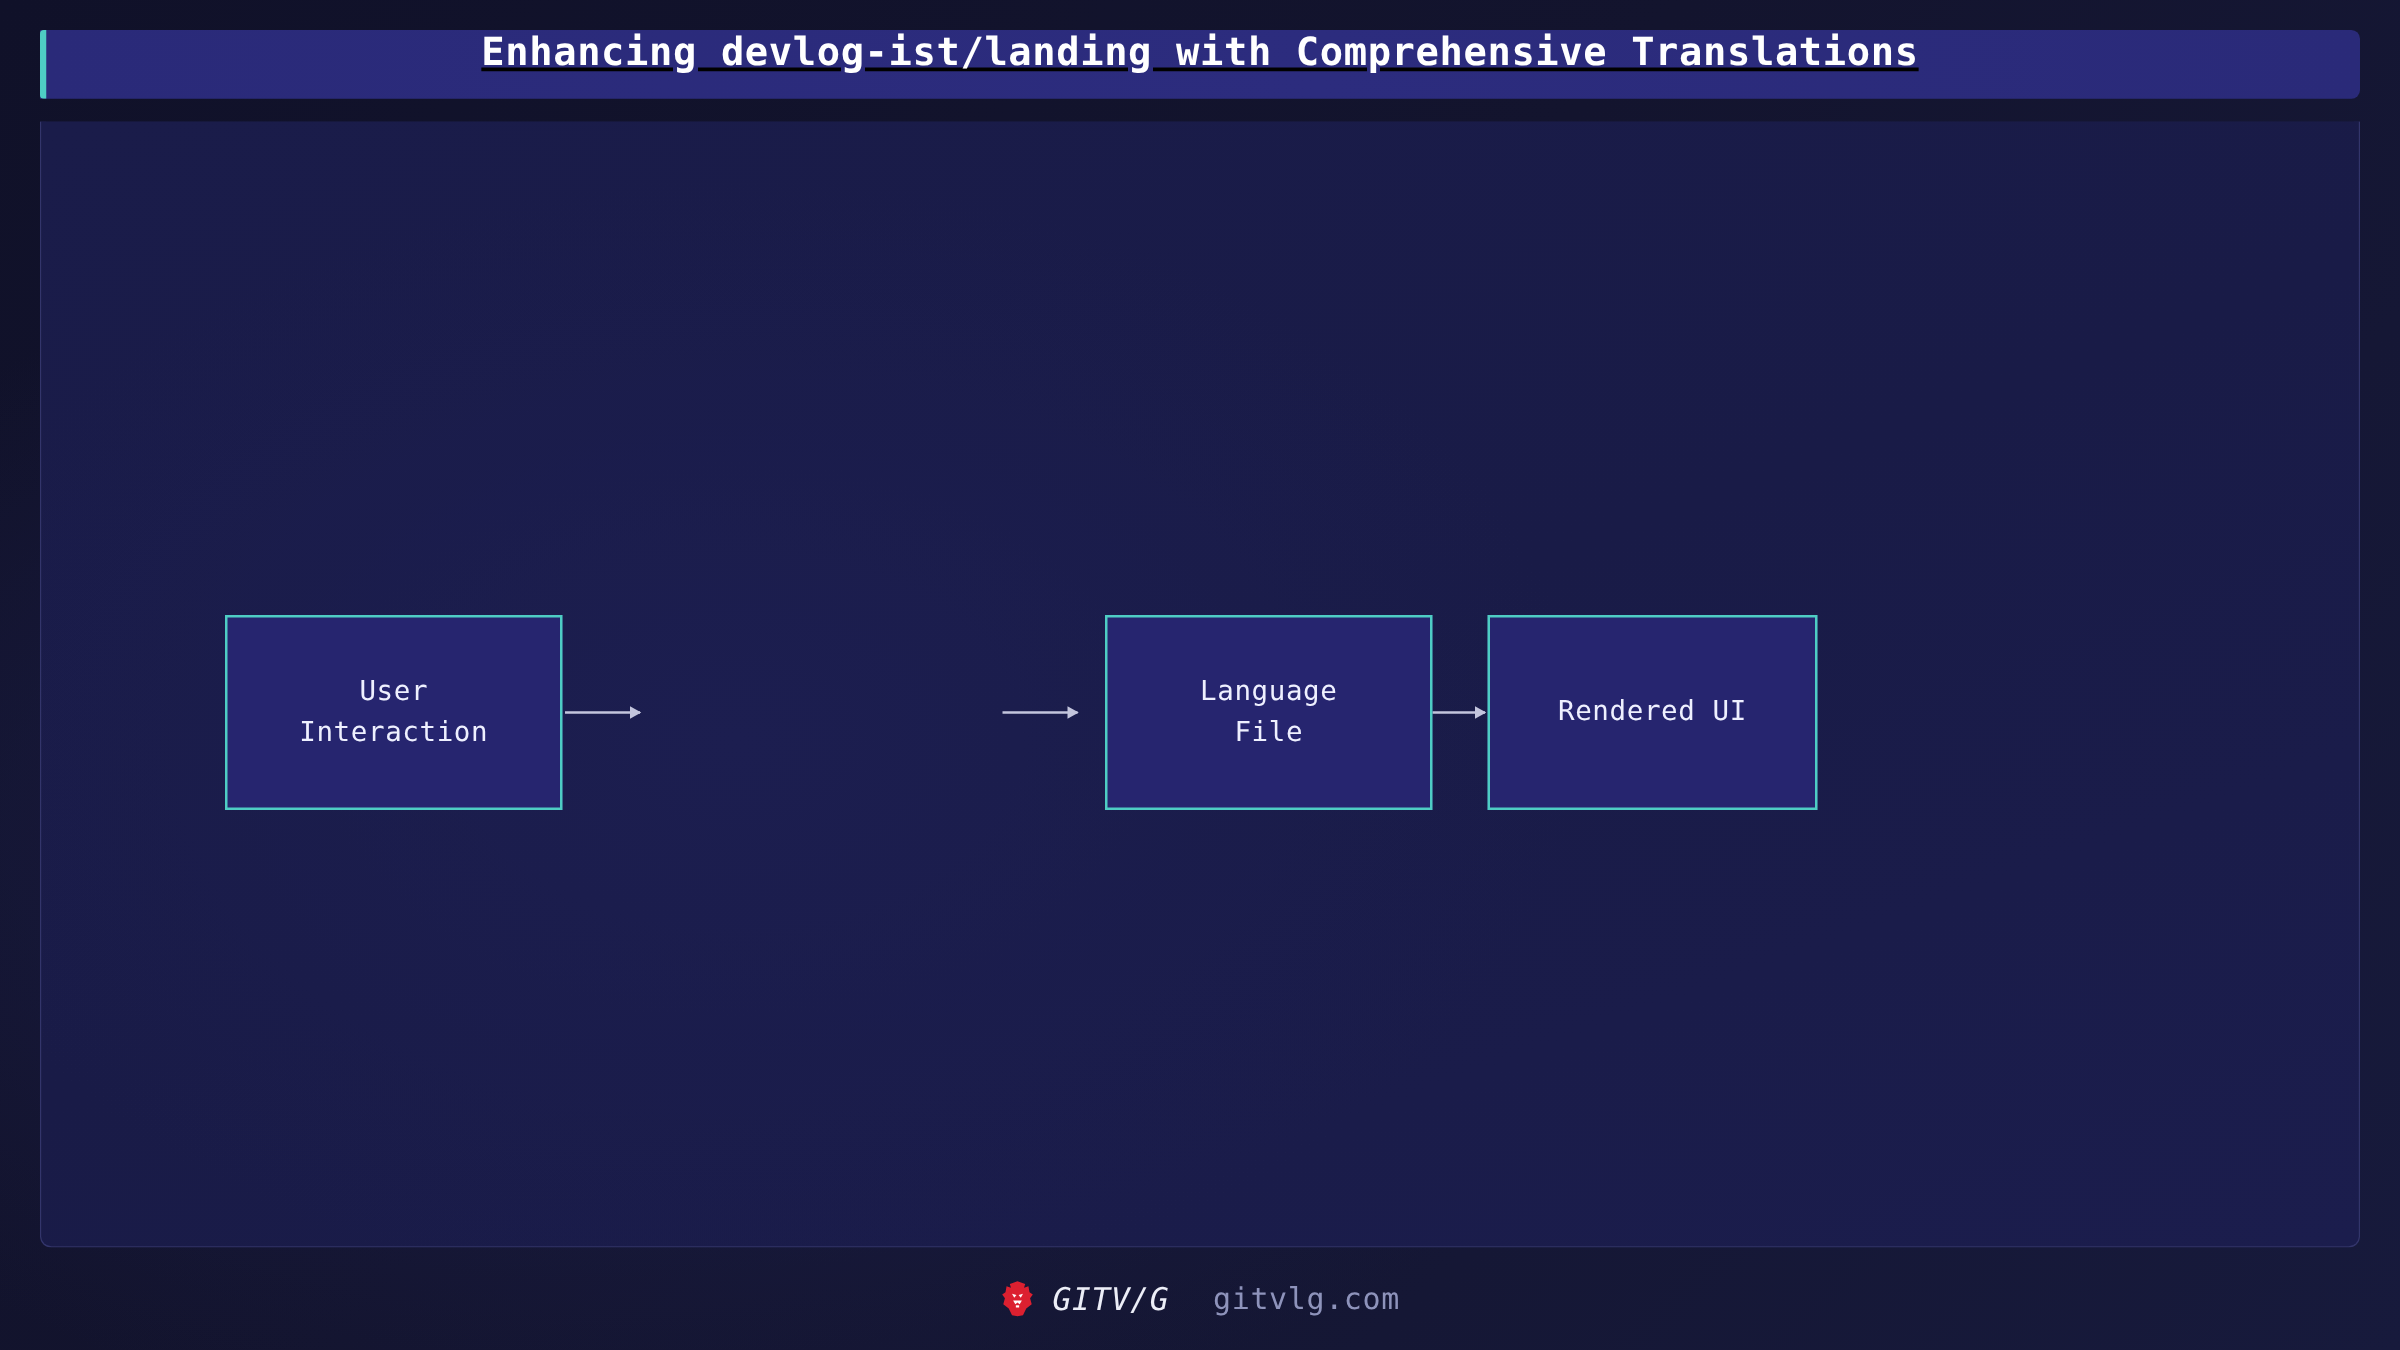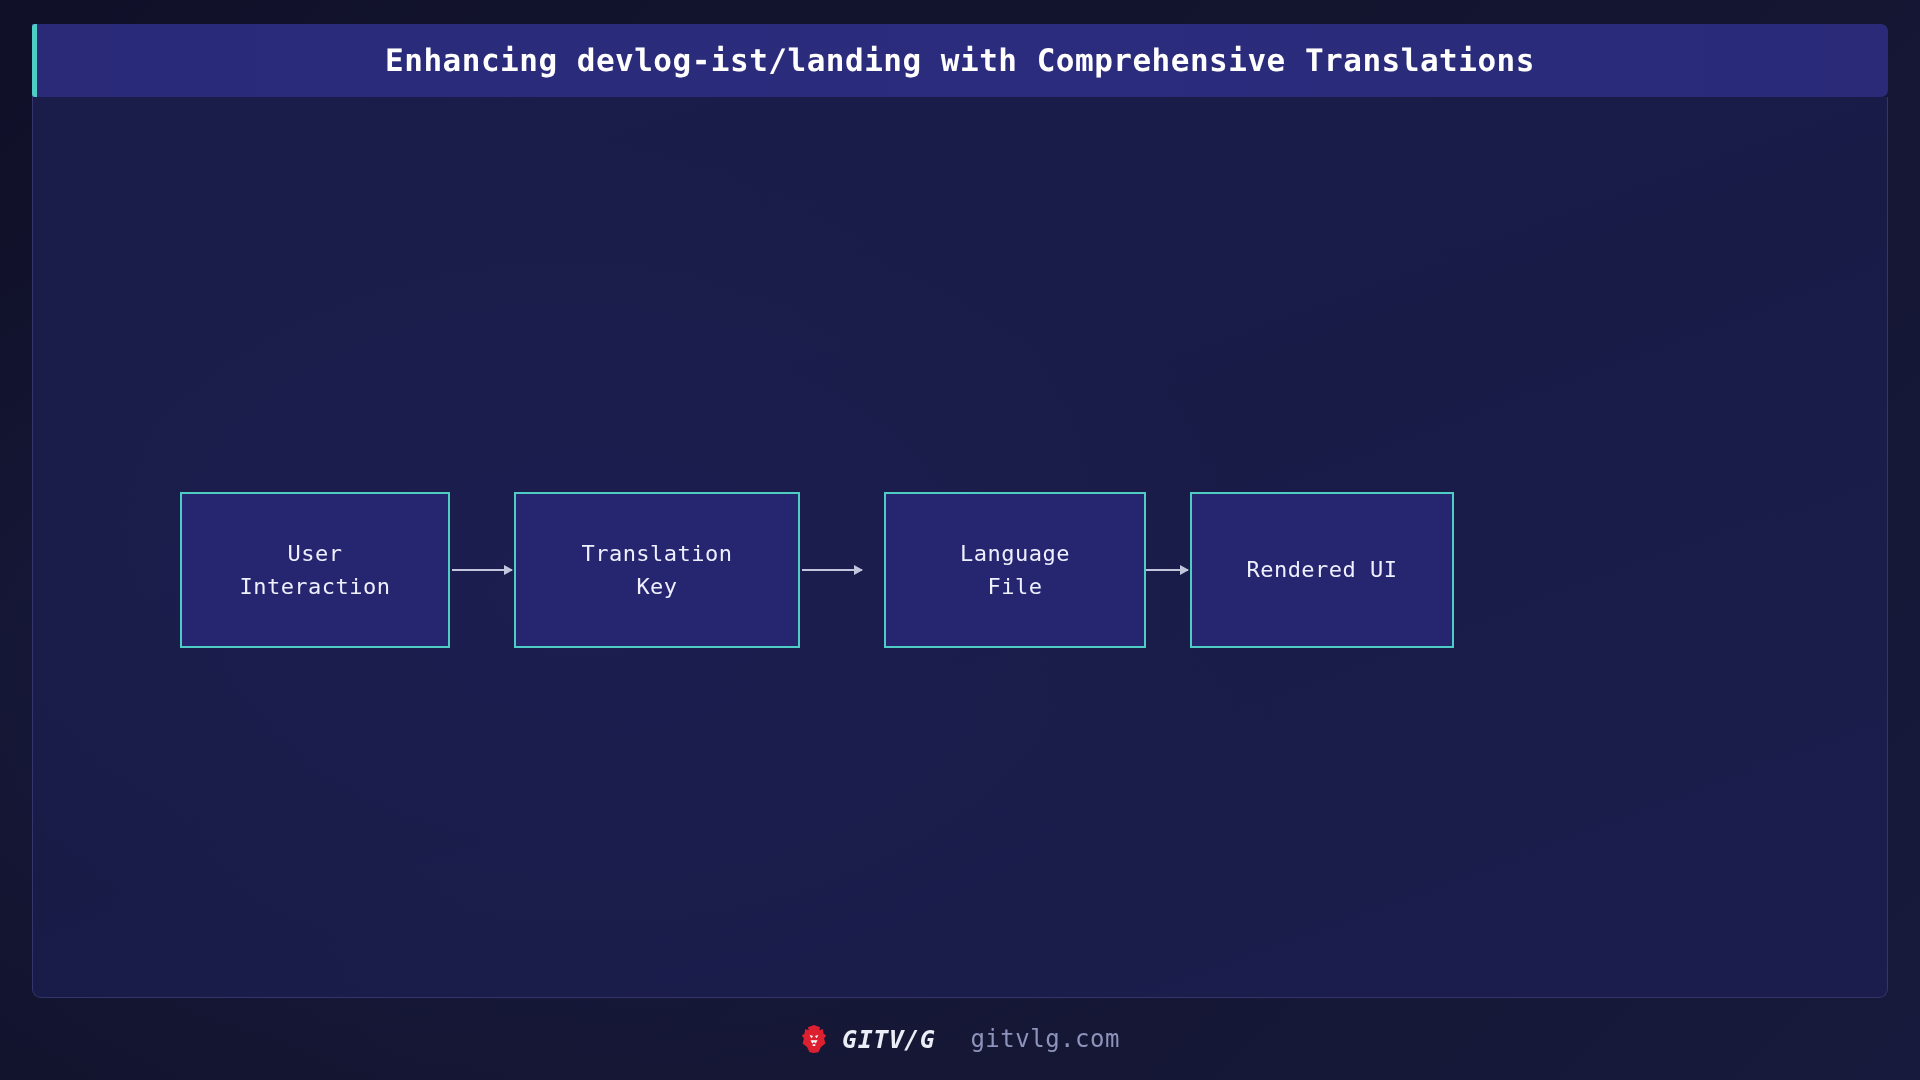--- a/index.html
+++ b/index.html
@@ -26,27 +26,28 @@
     width: 1856px;
     height: 974px;
   }
 
   
   .title-banner {
     position: absolute;
     left: 0;
     top: 0;
     width: 1856px;
-    height: 73px;
+    height: 55px;
     background: linear-gradient(90deg, #2a2a79 0%, #2c2c7e 55%, #2a2a79 100%);
     border-radius: 0 7px 7px 0;
     display: flex;
-    align-items: center;
+    align-items: flex-start;
     justify-content: center;
     overflow: hidden;
+    text-decoration: underline;
   }
 
   .title-accent {
     position: absolute;
     left: 0;
     top: 0;
     width: 5px;
     height: 100%;
     background: #4ecdc4;
     border-radius: 3px 0 0 3px;
@@ -140,21 +141,21 @@
 
   .lion-logo {
     width: 28px;
     height: 30px;
     display: block;
   }
 
   .brand-name {
     color: #eceef7;
     font-size: 25px;
-    font-weight: bold;
+    font-weight: normal;
     font-style: italic;
     letter-spacing: 0.5px;
   }
 
   .brand-domain {
     color: #8e93bb;
     font-size: 24px;
     letter-spacing: 0.5px;
     margin-left: 21px;
   }
@@ -175,24 +176,20 @@
 
     <div class="connector" style="left:272px; width:60px;"></div>
     <div class="connector" style="left:622px; width:60px;"></div>
     <div class="connector" style="left:948px; width:60px;"></div>
 
     <div class="node" style="left:0px; width:270px;">
       <span class="node-line">User</span>
       <span class="node-line">Interaction</span>
     </div>
 
-    <div class="node" style="left:334px; width:286px;">
-      <span class="node-line">Translation</span>
-      <span class="node-line">Key</span>
-    </div>
 
     <div class="node" style="left:684px; width:262px;margin-left:20px;">
       <span class="node-line">Language</span>
       <span class="node-line">File</span>
     </div>
 
     <div class="node" style="left:1010px; width:264px;">
       <span class="node-line">Rendered UI</span>
     </div>
 

